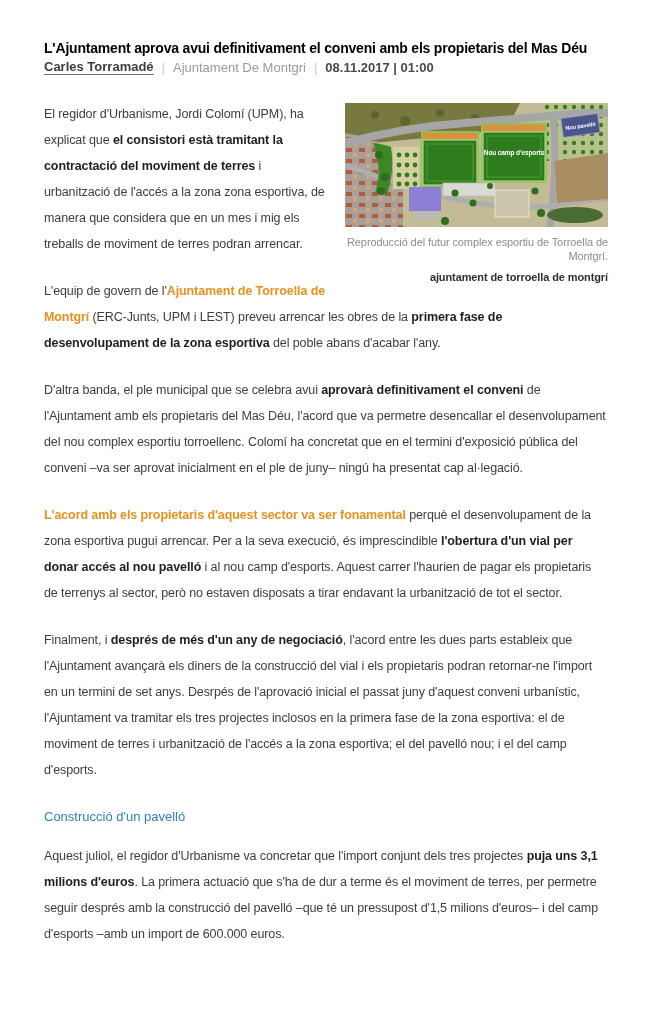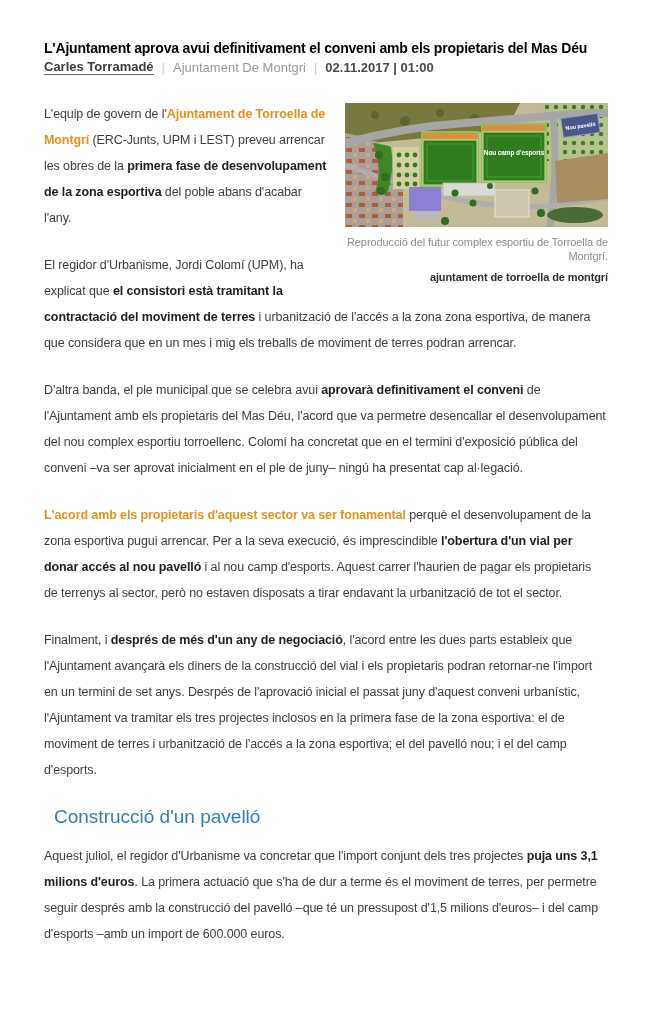--- a/index.html
+++ b/index.html
@@ -31,22 +31,22 @@
   .byline .sep { color:#cccccc; }
   .byline .loc { color:#9a9a9a; }
   .byline .date { color:#4a4a4a; font-weight:bold; }
 
   .body-text { font-size:12.5px; line-height:26px; letter-spacing:-0.1px; }
   .body-text p { margin-bottom:21px; color:#3d3d3d; }
   .body-text strong { color:#1f1f1f; }
   a.lnk { color:#e8901e; font-weight:bold; text-decoration:none; cursor:pointer; }
 
   h3.section-heading {
-    font-size:19px; font-weight:normal; color:#3080b5;
-    margin:2px 0 13px 10px; letter-spacing:0;
+    font-size:13px; font-weight:normal; color:#3080b5;
+    margin:2px 0 13px 0; letter-spacing:0;
   }
 
   figure.article-figure {
     float:right; width:263px; margin:2px 0 10px 18px;
   }
   .figure-img { width:263px; height:124px; overflow:hidden; background:#c3bb96; }
   .figure-img svg { display:block; }
   figcaption .cap {
     font-size:11px; line-height:14px; color:#8c8c8c; text-align:right; margin-top:8px;
   }
@@ -63,21 +63,21 @@
   <article>
 
 
     <h2 class="subtitle">L'Ajuntament aprova avui definitivament el conveni amb els propietaris del Mas Déu</h2>
 
     <div class="byline">
       <a class="author">Carles Torramadé</a>
       <span class="sep">|</span>
       <span class="loc">Ajuntament De Montgri</span>
       <span class="sep">|</span>
-      <span class="date">02.11.2017 | 01:00</span>
+      <span class="date">08.11.2017 | 01:00</span>
     </div>
 
     <div class="body-text">
 
       <figure class="article-figure">
         <div class="figure-img">
           <svg width="263" height="124" viewBox="0 0 263 124" xmlns="http://www.w3.org/2000/svg">
             <defs>
               <pattern id="treeGrid" width="9" height="9" patternUnits="userSpaceOnUse">
                 <rect width="9" height="9" fill="#b7c18b"></rect>
@@ -157,23 +157,23 @@
               <circle cx="100" cy="118" r="4" fill="#2d6f1c"></circle>
             <ellipse cx="230" cy="112" rx="28" ry="8" fill="#4a6b33"></ellipse>
           </svg>
         </div>
         <figcaption>
           <div class="cap">Reproducció del futur complex esportiu de Torroella de Montgrí.</div>
           <div class="credit">ajuntament de torroella de montgrí</div>
         </figcaption>
       </figure>
 
+      <p><span>El regidor d'Urbanisme, Jordi Colomí (UPM), ha explicat que </span><strong>el consistori està tramitant la contractació del moviment de terres</strong><span> i urbanització de l'accés a la zona zona esportiva, de manera que considera que en un mes i mig els treballs de moviment de terres podran arrencar.</span></p>
+
       <p><span>L'equip de govern de l'</span><a class="lnk">Ajuntament de Torroella de Montgrí</a><span> (ERC-Junts, UPM i LEST) preveu arrencar les obres de la </span><strong>primera fase de desenvolupament de la zona esportiva</strong><span> del poble abans d'acabar l'any.</span></p>
-
-      <p><span>El regidor d'Urbanisme, Jordi Colomí (UPM), ha explicat que </span><strong>el consistori està tramitant la contractació del moviment de terres</strong><span> i urbanització de l'accés a la zona zona esportiva, de manera que considera que en un mes i mig els treballs de moviment de terres podran arrencar.</span></p>
 
       <p><span>D'altra banda, el ple municipal que se celebra avui </span><strong>aprovarà definitivament el conveni</strong><span> de l'Ajuntament amb els propietaris del Mas Déu, l'acord que va permetre desencallar el desenvolupament del nou complex esportiu torroellenc. Colomí ha concretat que en el termini d'exposició pública del conveni –va ser aprovat inicialment en el ple de juny– ningú ha presentat cap al·legació.</span></p>
 
       <p><a class="lnk">L'acord amb els propietaris d'aquest sector va ser fonamental</a><span> perquè el desenvolupament de la zona esportiva pugui arrencar. Per a la seva execució, és imprescindible </span><strong>l'obertura d'un vial per donar accés al nou pavelló</strong><span> i al nou camp d'esports. Aquest carrer l'haurien de pagar els propietaris de terrenys al sector, però no estaven disposats a tirar endavant la urbanització de tot el sector.</span></p>
 
       <p><span>Finalment, i </span><strong>després de més d'un any de negociació</strong><span>, l'acord entre les dues parts estableix que l'Ajuntament avançarà els diners de la construcció del vial i els propietaris podran retornar-ne l'import en un termini de set anys. Desrpés de l'aprovació inicial el passat juny d'aquest conveni urbanístic, l'Ajuntament va tramitar els tres projectes inclosos en la primera fase de la zona esportiva: el de moviment de terres i urbanització de l'accés a la zona esportiva; el del pavelló nou; i el del camp d'esports.</span></p>
 
       <h3 class="section-heading">Construcció d'un pavelló</h3>
 
       <p><span>Aquest juliol, el regidor d'Urbanisme va concretar que l'import conjunt dels tres projectes </span><strong>puja uns 3,1 milions d'euros</strong><span>. La primera actuació que s'ha de dur a terme és el moviment de terres, per permetre seguir després amb la construcció del pavelló –que té un pressupost d'1,5 milions d'euros– i del camp d'esports –amb un import de 600.000 euros.</span></p>

